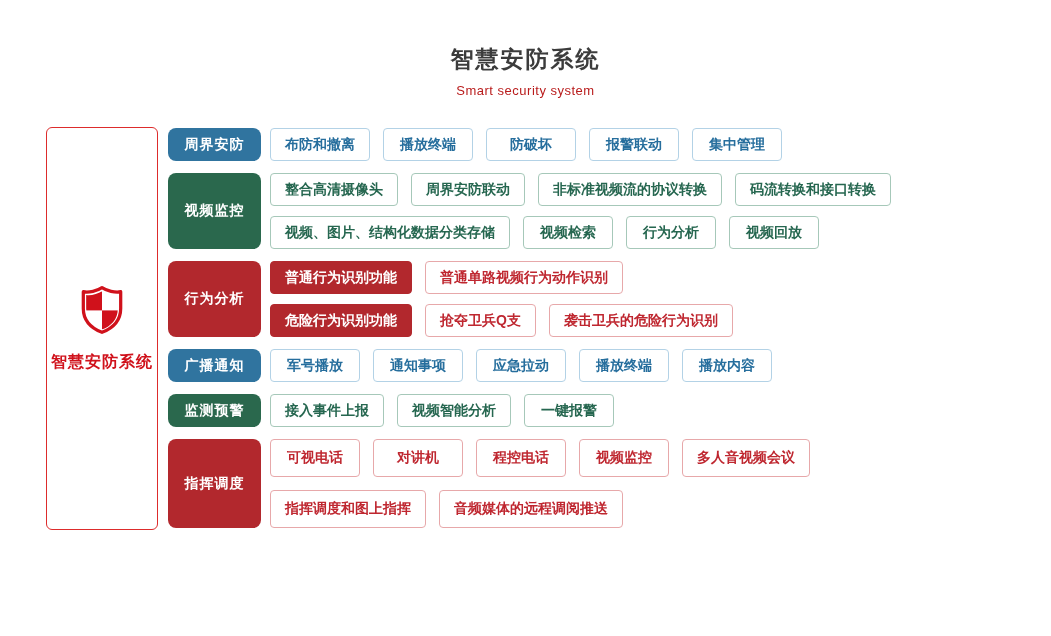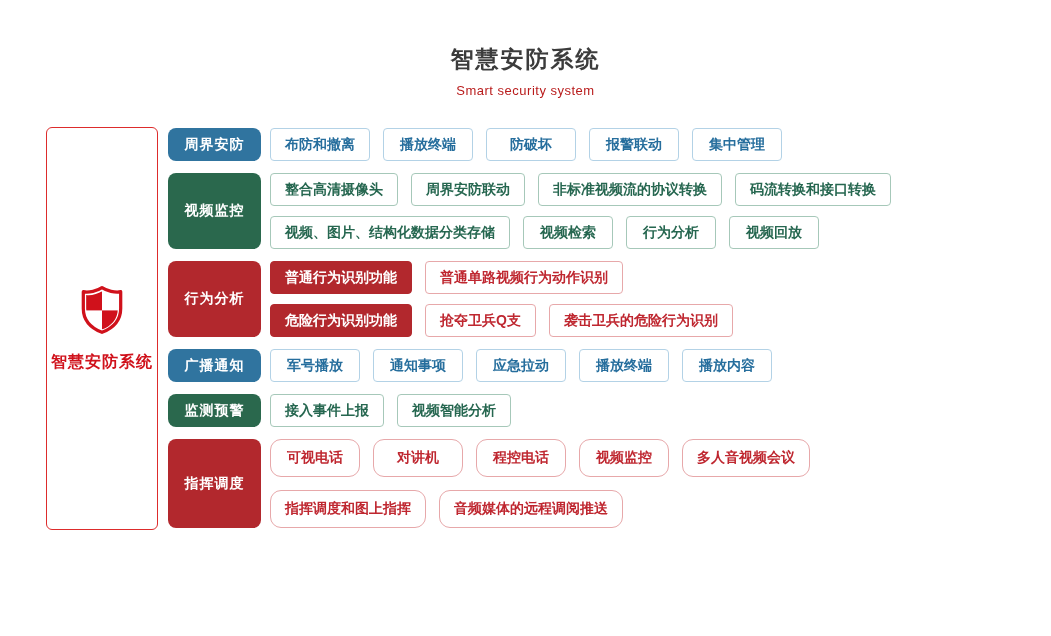--- a/index.html
+++ b/index.html
@@ -26,21 +26,21 @@
   .cat-label{flex:0 0 93px;min-height:33px;border-radius:8px;background:var(--bg);color:#fff;
              display:flex;align-items:center;justify-content:center;
              font-size:14px;font-weight:700;letter-spacing:1px;}
   .rows{display:flex;flex-direction:column;gap:10px;}
   .row{display:flex;gap:13px;}
   .item{height:33px;min-width:90px;box-sizing:border-box;padding:8px 14px;border-radius:4px;
         border:1px solid var(--bd);background:#fff;color:var(--tx);
         display:flex;align-items:center;justify-content:center;
         font-size:14px;font-weight:700;white-space:nowrap;}
   .item.filled{background:var(--bg);border-color:var(--bg);color:#fff;}
-  .section.tall .item{height:38px;border-radius:11px;}
+  .section.tall .item{height:38px;}
   .section.tall .rows{gap:13px;}
 </style>
 </head>
 <body>
 
 <div id="page">
 
   <div class="header">
     <div class="title">智慧安防系统</div>
     <div class="subtitle">Smart security system</div>
@@ -119,20 +119,21 @@
             <div class="item">播放内容</div>
           </div>
         </div>
       </div>
       <div class="section green">
         <div class="cat-label">监测预警</div>
         <div class="rows">
           <div class="row">
             <div class="item">接入事件上报</div>
             <div class="item">视频智能分析</div>
+            <div class="item">一键报警</div>
           </div>
         </div>
       </div>
       <div class="section red tall">
         <div class="cat-label">指挥调度</div>
         <div class="rows">
           <div class="row">
             <div class="item">可视电话</div>
             <div class="item">对讲机</div>
             <div class="item">程控电话</div>

